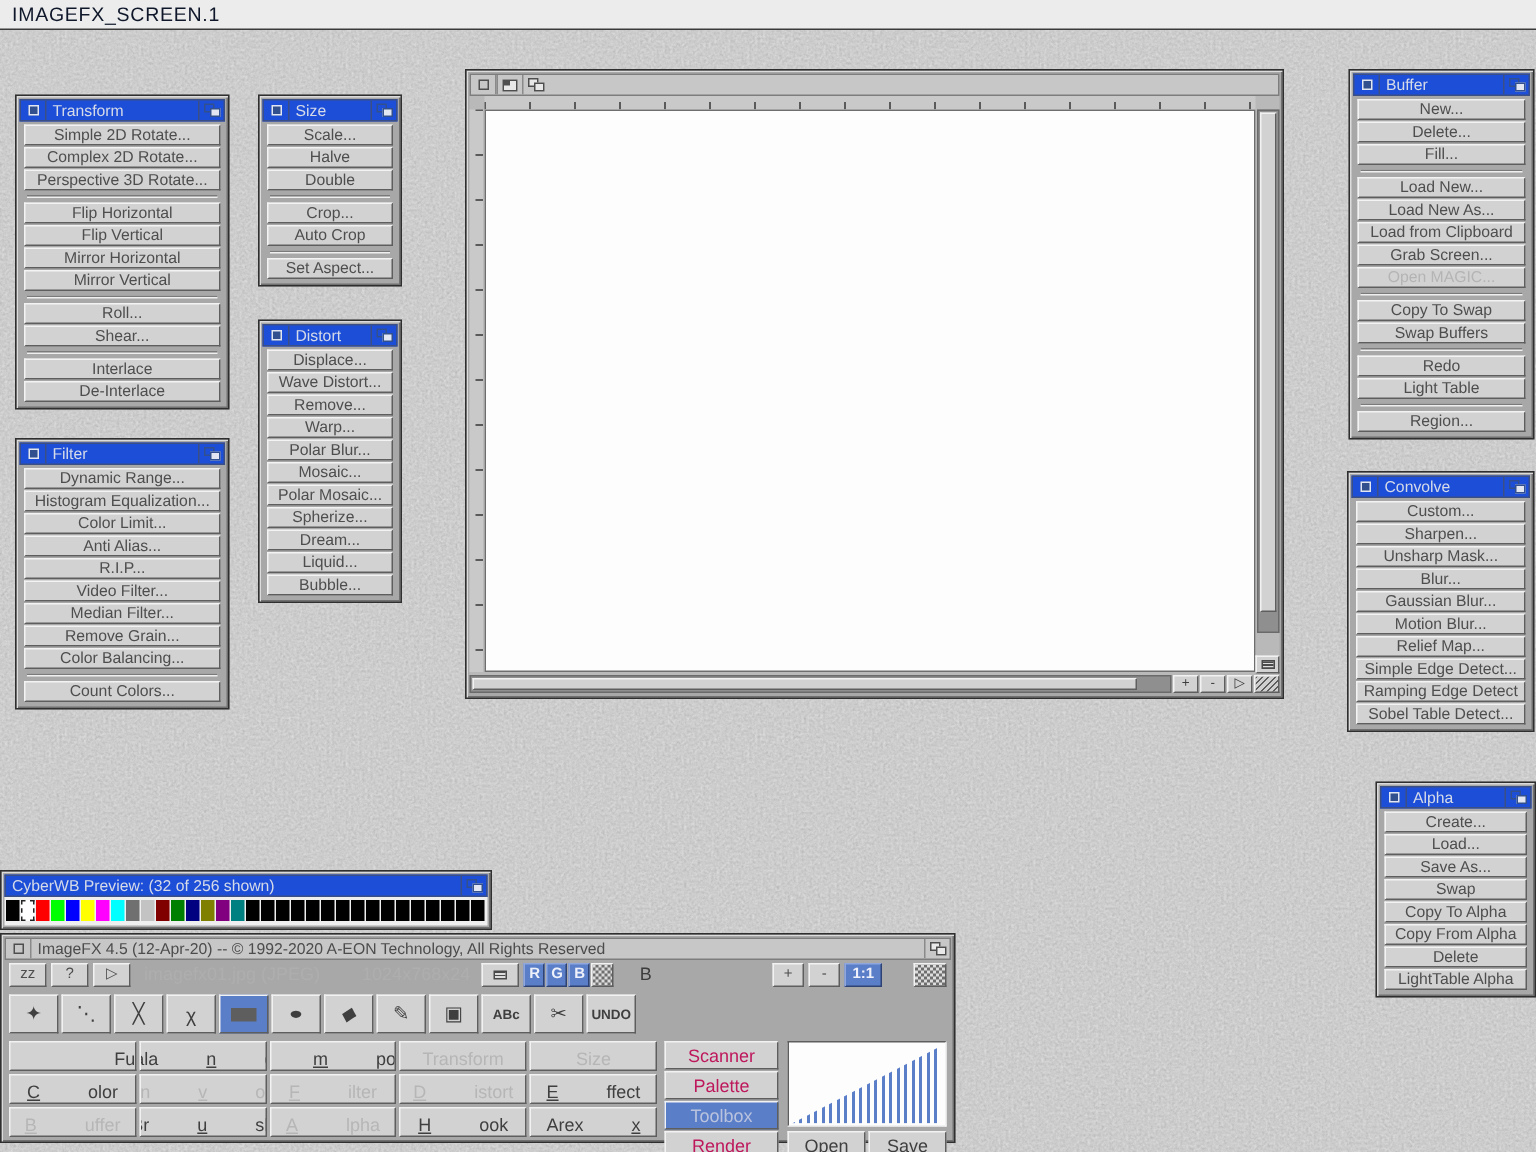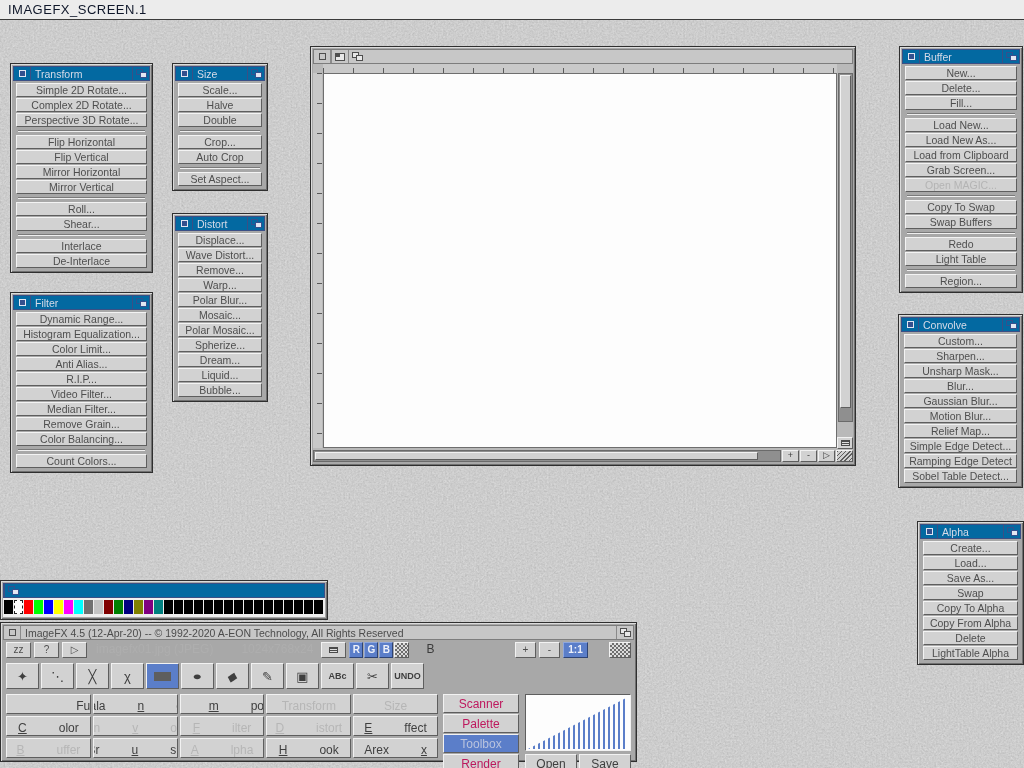--- a/index.html
+++ b/index.html
@@ -8,21 +8,21 @@
   #desktop-noise { position:absolute; left:0; top:0; z-index:0; }
 
   
   .screenbar { position:absolute; left:0; top:0; width:1024px; height:20px; background:#ececec;
     border-bottom:1px solid #3a3a3a; z-index:1; display:flex; align-items:center; }
   .screenbar .stitle { font-size:13px; color:#0f172a; padding-left:8px; letter-spacing:.5px; }
 
   
   .win { position:absolute; z-index:2; background:#a8a8a8; border:1px solid #2f2f2f;
     box-shadow: inset 1px 1px 0 #dcdcdc, inset -1px -1px 0 #707070; padding:2px; }
-  .titlebar { height:15px; display:flex; align-items:center; background:#0369a1;
+  .titlebar { height:15px; display:flex; align-items:center; background:#1d4ed8;
     border:1px solid #3a4f85; color:#d6dbe8; font-size:10.5px; overflow:hidden; }
   .titlebar.gray { background:#c7c7c7; border-color:#7d7d7d; color:#4c4c4c; }
   .titlebar .title { padding:0 4px; white-space:nowrap; overflow:hidden; flex:1; }
   .gad { width:17px; height:100%; display:flex; align-items:center; justify-content:center; flex:none; }
   .gad.close { border-right:1px solid #3a4f85; }
   .titlebar.gray .gad.close { border-right:1px solid #8a8a8a; }
   .gad.close .sq { width:7px; height:7px; border:1px solid #e2e6f2; background:#33508e; display:block; }
   .titlebar.gray .gad.close .sq { border-color:#4e4e4e; background:#c7c7c7; }
   .gad.depth, .gad.zoomg { border-left:1px solid #3a4f85; }
   .titlebar.gray .gad.depth, .titlebar.gray .gad.zoomg { border-left:1px solid #8a8a8a; }
@@ -365,20 +365,21 @@
     <div class="btn">Swap</div>
     <div class="btn">Copy To Alpha</div>
     <div class="btn">Copy From Alpha</div>
     <div class="btn">Delete</div>
     <div class="btn">LightTable Alpha</div>
   </div>
 </div>
 
 <div class="win" style="left:0px;top:580px;width:328px;">
   <div class="titlebar">
+    <span class="title">CyberWB Preview: (32 of 256 shown)</span>
     <span class="gad depth">
         <span class="depth-ic">
           <i></i>
           <i></i>
         </span>
       </span>
   </div>
   <div class="swatch-strip"><span class="swatch" style="background: rgb(0, 0, 0);"></span><span class="swatch selected" style="background: rgb(255, 255, 255);"></span><span class="swatch" style="background: rgb(255, 0, 0);"></span><span class="swatch" style="background: rgb(0, 255, 0);"></span><span class="swatch" style="background: rgb(0, 0, 255);"></span><span class="swatch" style="background: rgb(255, 255, 0);"></span><span class="swatch" style="background: rgb(255, 0, 255);"></span><span class="swatch" style="background: rgb(0, 255, 255);"></span><span class="swatch" style="background: rgb(112, 112, 112);"></span><span class="swatch" style="background: rgb(195, 195, 195);"></span><span class="swatch" style="background: rgb(128, 0, 0);"></span><span class="swatch" style="background: rgb(0, 128, 0);"></span><span class="swatch" style="background: rgb(0, 0, 128);"></span><span class="swatch" style="background: rgb(128, 128, 0);"></span><span class="swatch" style="background: rgb(128, 0, 128);"></span><span class="swatch" style="background: rgb(0, 128, 128);"></span><span class="swatch" style="background: rgb(0, 0, 0);"></span><span class="swatch" style="background: rgb(0, 0, 0);"></span><span class="swatch" style="background: rgb(0, 0, 0);"></span><span class="swatch" style="background: rgb(0, 0, 0);"></span><span class="swatch" style="background: rgb(0, 0, 0);"></span><span class="swatch" style="background: rgb(0, 0, 0);"></span><span class="swatch" style="background: rgb(0, 0, 0);"></span><span class="swatch" style="background: rgb(0, 0, 0);"></span><span class="swatch" style="background: rgb(0, 0, 0);"></span><span class="swatch" style="background: rgb(0, 0, 0);"></span><span class="swatch" style="background: rgb(0, 0, 0);"></span><span class="swatch" style="background: rgb(0, 0, 0);"></span><span class="swatch" style="background: rgb(0, 0, 0);"></span><span class="swatch" style="background: rgb(0, 0, 0);"></span><span class="swatch" style="background: rgb(0, 0, 0);"></span><span class="swatch" style="background: rgb(0, 0, 0);"></span></div>
 </div>
 

